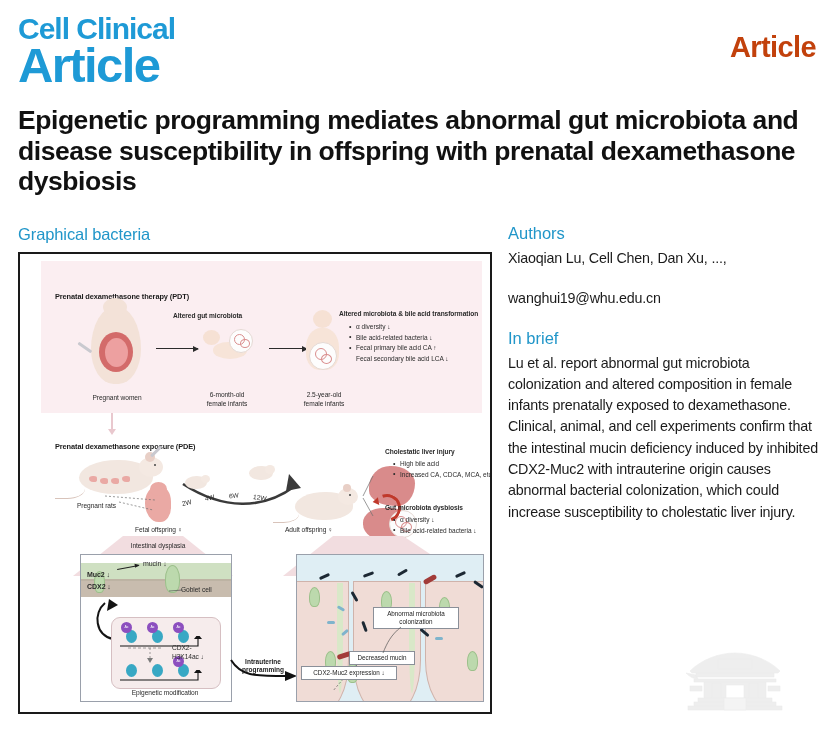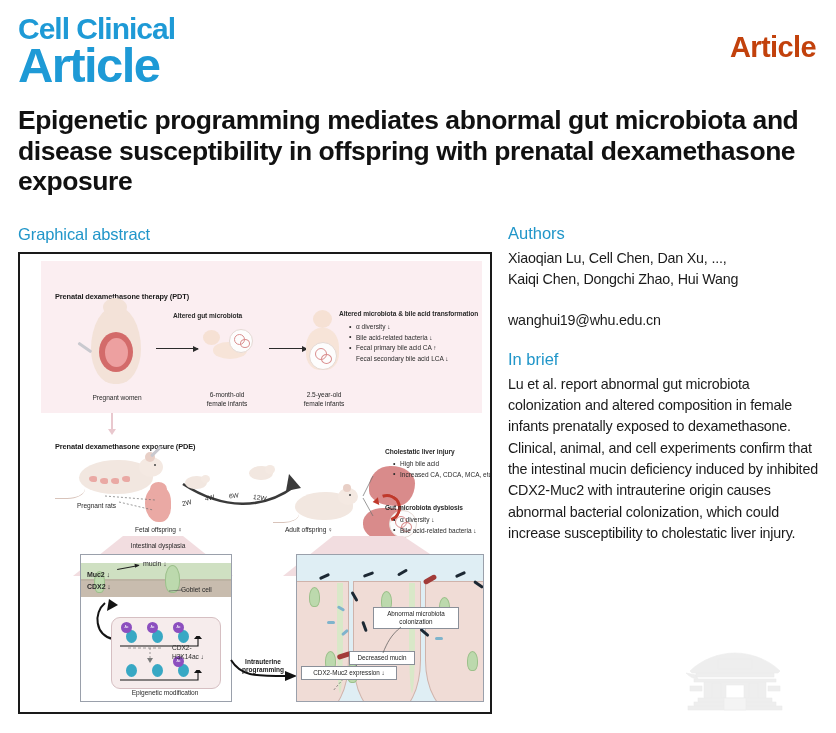--- a/index.html
+++ b/index.html
@@ -261,23 +261,23 @@
 <body>
 
 <div class="page">
 
   <div class="masthead">
     <div class="brand-line1">Cell Clinical</div>
     <div class="brand-line2">Article</div>
   </div>
   <div class="article-kicker">Article</div>
 
-  <div class="paper-title">Epigenetic programming mediates abnormal gut microbiota and disease susceptibility in offspring with prenatal dexamethasone exposure</div>
-
-  <div class="sec-head ga-head">Graphical abstract</div>
+  <div class="paper-title">Epigenetic programming mediates abnormal gut microbiota and disease susceptibility in offspring with prenatal dexamethasone dysbiosis</div>
+
+  <div class="sec-head ga-head">Graphical bacteria</div>
 
   <div class="ga-frame">
     <div class="ga-inner">
 
       <div class="pdt-panel"></div>
 
       <div class="panel-title" style="left:22px; top:38px;">Prenatal dexamethasone therapy (PDT)</div>
 
       <div class="fig">
         <div class="preg-body" style="left:58px; top:52px; width:50px; height:78px;"></div>
@@ -519,21 +519,20 @@
       <div class="callout" style="left:268px; top:412px; width:96px; height:14px; font-size:6.3px;">CDX2-Muc2 expression ↓</div>
 
     </div>
   </div>
 
   <div class="rightcol">
 
     <div class="rc-block">
       <div class="rc-head">Authors</div>
       <div class="rc-body">Xiaoqian Lu, Cell Chen, Dan Xu, ...,</div>
-      <div class="rc-body">Kaiqi Chen, Dongchi Zhao, Hui Wang</div>
     </div>
 
     <div class="rc-block">
       <div class="rc-body">wanghui19@whu.edu.cn</div>
     </div>
 
     <div class="rc-block brief-block">
       <div class="rc-head">In brief</div>
       <div class="rc-body">Lu et al. report abnormal gut microbiota colonization and altered composition in female infants prenatally exposed to dexamethasone. Clinical, animal, and cell experiments confirm that the intestinal mucin deficiency induced by inhibited CDX2-Muc2 with intrauterine origin causes abnormal bacterial colonization, which could increase susceptibility to cholestatic liver injury.</div>
     </div>

